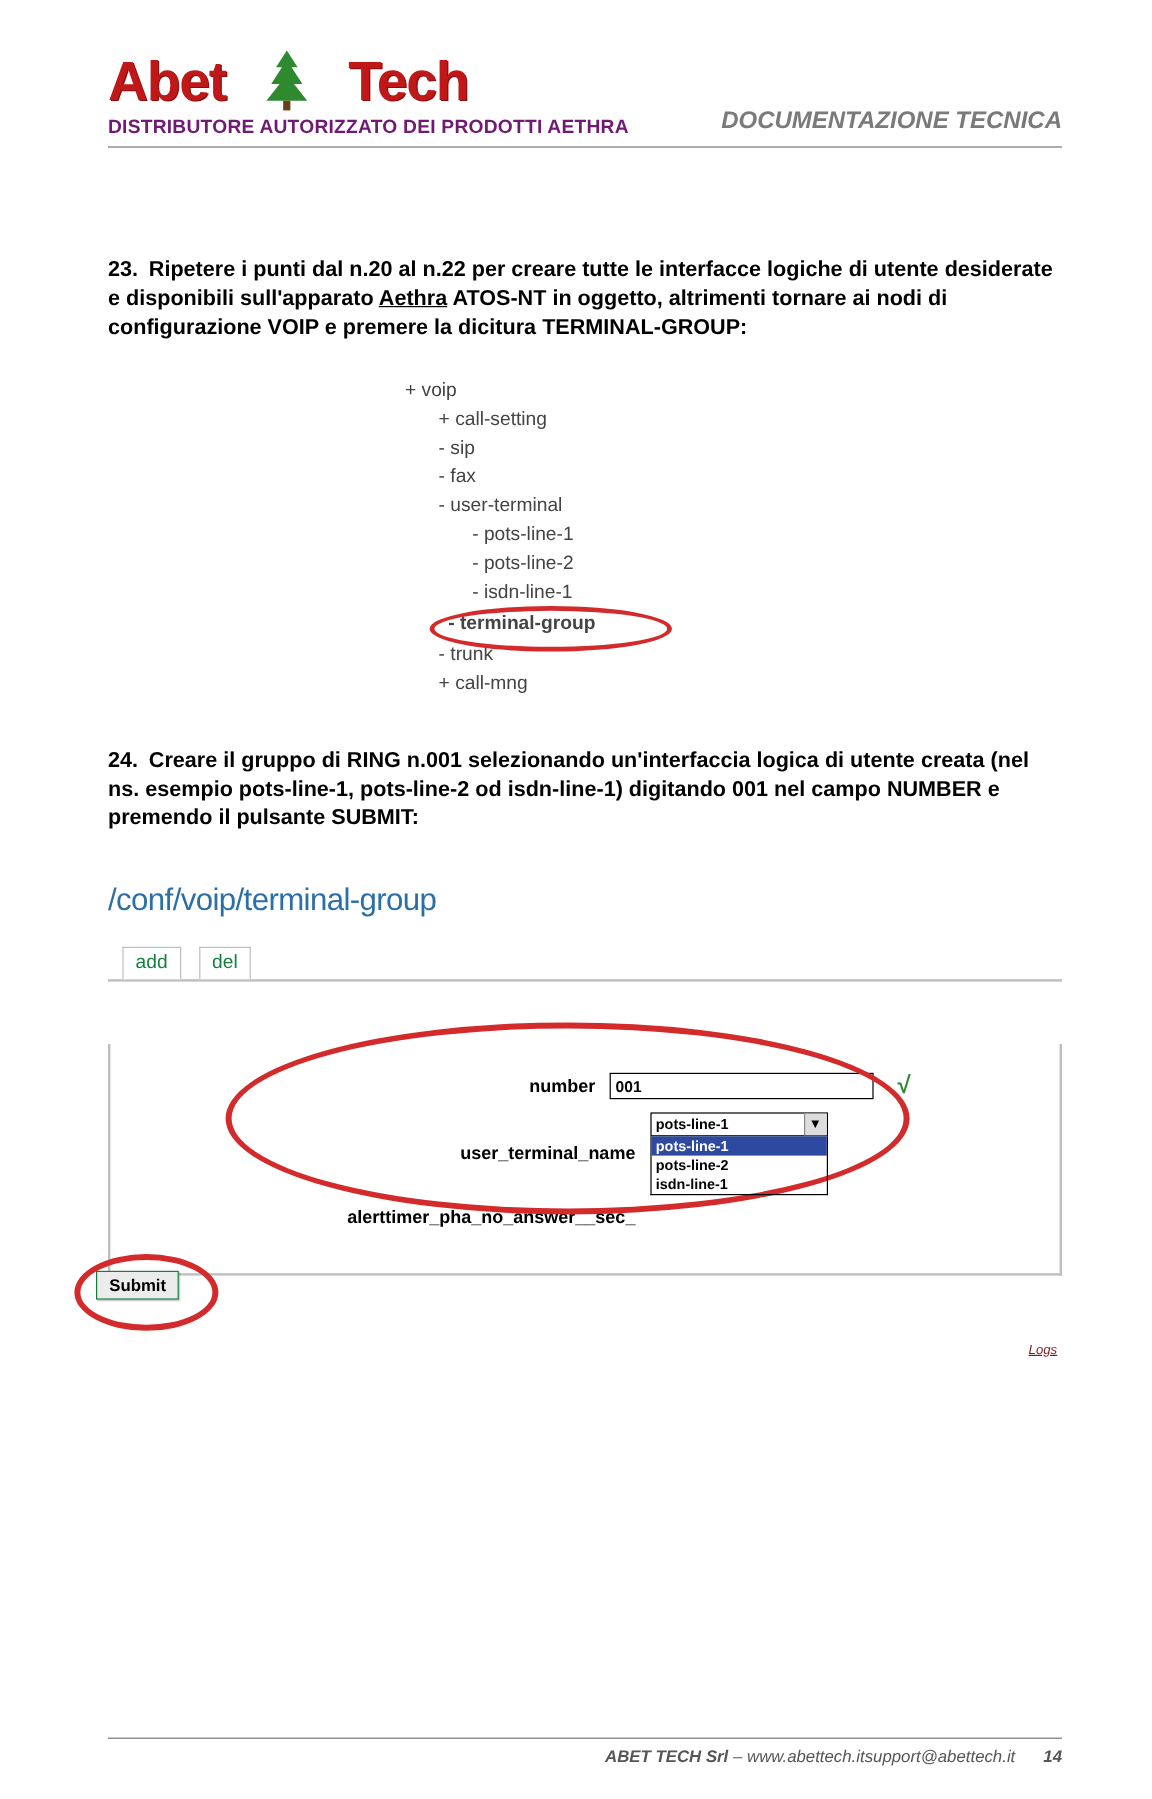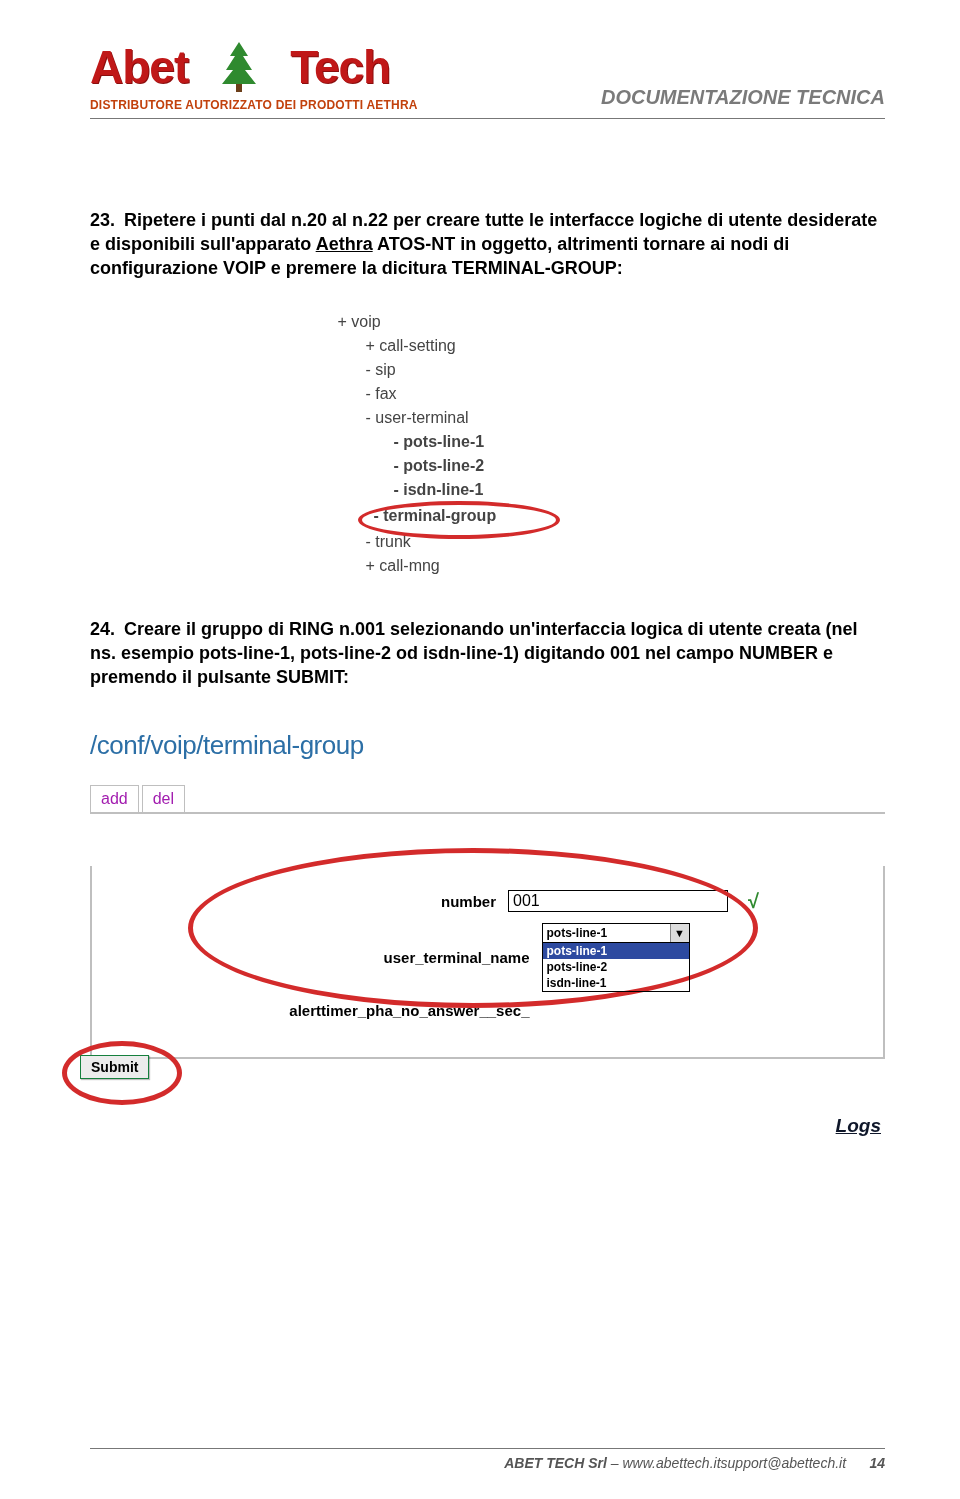--- a/index.html
+++ b/index.html
@@ -40,23 +40,23 @@
 .logo-tree svg { width: 54px; height: 54px; }
 .logo-tech {
   font-family: Arial, sans-serif;
   font-weight: 900;
   font-size: 46px;
   color: #c01818;
   letter-spacing: -1px;
   text-shadow: 1px 1px 0 #8a0e0e;
 }
 .distrib {
-  font-size: 12px;
-  font-weight: bold;
-  color: #c2410c;
+  font-size: 16px;
+  font-weight: bold;
+  color: #701a75;
   margin-top: 4px;
   letter-spacing: 0.2px;
 }
 .doc-title {
   font-size: 20px;
   font-weight: bold;
   font-style: italic;
   color: #7a7a7a;
   padding-bottom: 3px;
 }
@@ -77,21 +77,21 @@
 
 .tree-wrap {
   margin: 30px auto 40px;
   width: 300px;
   font-family: "Trebuchet MS", Arial, sans-serif;
   font-size: 16px;
   color: #444;
 }
 .tree-wrap .lvl1 { margin-left: 0; }
 .tree-wrap .lvl2 { margin-left: 28px; }
-.tree-wrap .lvl3 { margin-left: 56px; font-weight: bold; }
+.tree-wrap .lvl3 { margin-left: 56px; }
 .tree-wrap .row { padding: 3px 0; }
 .tree-wrap .term-group { position: relative; display:inline-block; padding: 2px 8px; font-weight: bold; }
 .tree-wrap .oval {
   position: absolute;
   left: -8px; top: -4px;
   width: 194px; height: 30px;
   border: 4px solid #d32b2b;
   border-radius: 50%;
 }
 
@@ -109,24 +109,25 @@
   margin-top: 24px;
   display: flex;
   align-items: flex-end;
   gap: 0;
   border-bottom: 2px solid #bfbfbf;
 }
 .tab {
   border: 1px solid #bfbfbf;
   border-bottom: none;
   background: #fff;
-  color: #a21caf;
+  color: #15803d;
   font-size: 16px;
   padding: 4px 10px;
   margin-right: 3px;
+  margin-left: 12px;
 }
 .panel {
   border: 2px solid #bfbfbf;
   border-top: none;
   padding: 14px 16px 28px 16px;
   margin-top: 52px;
   position: relative;
 }
 .panel-ellipse {
   position: absolute;
@@ -143,23 +144,23 @@
   gap: 12px;
   margin: 10px 0;
   font-weight: bold;
   font-size: 15px;
 }
 .form-row label { width: 280px; text-align: right; }
 .text-input {
   width: 210px;
   height: 18px;
   border: 1px solid #000;
-  font-size: 16px;
+  font-size: 13px;
   padding: 1px 4px;
-  font-weight: normal;
+  font-weight: bold;
 }
 .check { color: #2f8a2f; font-size: 20px; font-weight: bold; margin-left: 8px; }
 .select-wrap {
   position: relative;
   width: 148px;
 }
 .select-box {
   border: 1px solid #000;
   background: #fff;
   height: 18px;
@@ -207,27 +208,26 @@
 .submit-ellipse {
   position: absolute;
   left: -18px; top: -14px;
   width: 110px; height: 54px;
   border: 5px solid #d32b2b;
   border-radius: 50%;
 }
 .logs-link {
   text-align: right;
   font-family: "Trebuchet MS", Arial, sans-serif;
-  font-size: 19px;
+  font-size: 11px;
   font-style: italic;
   text-decoration: underline;
-  color: #0f172a;
+  color: #7f1d1d;
   margin-top: 56px;
   margin-right: 4px;
-  font-weight: bold;
 }
 .footer {
   position: absolute;
   left: 90px; right: 75px;
   bottom: 28px;
 }
 .footer-hr {
   border: 0; border-top: 1px solid #777; margin: 0 0 6px 0;
 }
 .footer-row {

